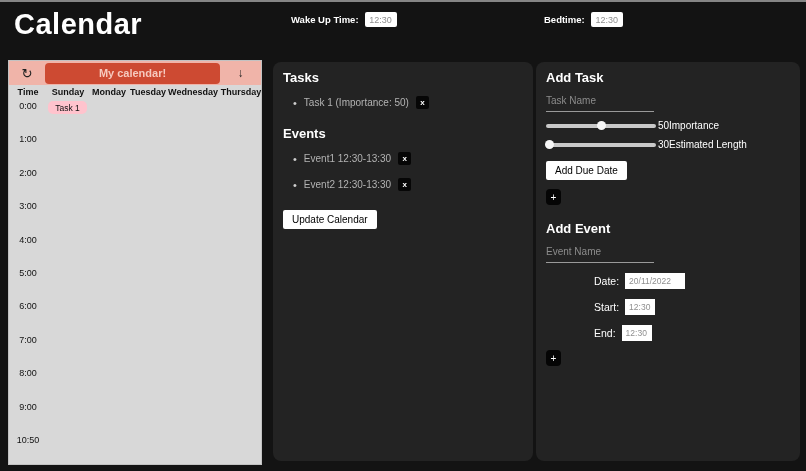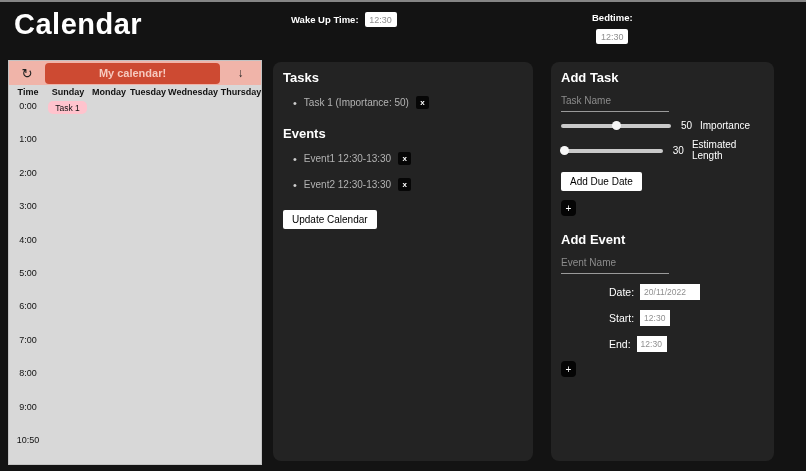--- a/index.html
+++ b/index.html
@@ -17,21 +17,21 @@
   
   .page-title {
     position: absolute; left: 14px; top: 8px;
     color: #ffffff; font-size: 29px; font-weight: 700; letter-spacing: 0.5px;
   }
   .topbar-field {
     position: absolute; top: 12px;
     display: flex; align-items: center; gap: 6px;
   }
   .topbar-field.wake { left: 291px; }
-  .topbar-field.bed  { left: 592px; flex-direction: column; }
+  .topbar-field.bed  { left: 544px; }
   .topbar-field label { color: #ffffff; font-size: 9.5px; font-weight: 700; }
   .time-input {
     width: 32px; height: 15px; border: none; border-radius: 2px;
     background: #ffffff; color: #8f8f8f; font-size: 9px; text-align: center;
     font-family: "Liberation Sans", sans-serif;
   }
   
   .calendar-panel {
     position: absolute; left: 8px; top: 60px; width: 254px; height: 405px;
     background: #d8d8d8; border: 1px solid #c2c2c2;
@@ -65,21 +65,21 @@
     background: #ffc3cd; color: #111111; font-size: 8.5px;
     display: flex; align-items: center; justify-content: center;
     border-radius: 5px; cursor: pointer;
   }
   
   .panel {
     position: absolute; top: 62px; height: 399px;
     background: #232323; border-radius: 8px; padding: 8px 10px;
   }
   .panel-mid   { left: 273px; width: 260px; }
-  .panel-right { left: 551px; width: 223px; }
+  .panel-right { left: 536px; width: 264px; }
   .panel h2 { color: #ffffff; font-size: 13px; font-weight: 700; }
   
   .panel-mid h2 { margin-bottom: 11px; }
   .panel-mid h2.events-h { margin-top: 17px; }
   .item-list { list-style: none; }
   .item-list li {
     display: flex; align-items: center; gap: 7px;
     margin: 0 0 13px 10px; color: #b3b3b3; font-size: 10px;
   }
   .item-list li::before { content: "\2022"; color: #cfcfcf; font-size: 11px; }
@@ -97,21 +97,21 @@
   }
   .update-btn { margin: 6px 0 0 0; }
   
   .underline-input {
     display: block; width: 108px; margin-top: 8px;
     background: transparent; border: none; border-bottom: 1px solid #9a9a9a;
     color: #8c8c8c; font-size: 10px; padding: 2px 0 5px 0;
     font-family: "Liberation Sans", sans-serif; outline: none;
   }
   .underline-input::placeholder { color: #8c8c8c; opacity: 1; }
-  .slider-row { display: flex; align-items: center; gap: 8px; margin-top: 8px; }
+  .slider-row { display: flex; align-items: center; margin-top: 8px; }
   .slider { position: relative; width: 110px; height: 9px; cursor: pointer; }
   .slider .track {
     position: absolute; top: 3px; left: 0; width: 100%; height: 4px;
     background: #c9c9c9; border-radius: 2px;
   }
   .slider .thumb {
     position: absolute; top: 0; width: 9px; height: 9px;
     background: #f7f7f7; border-radius: 50%;
   }
   .slider-value { color: #ffffff; font-size: 10px; min-width: 13px; text-align: right; }

